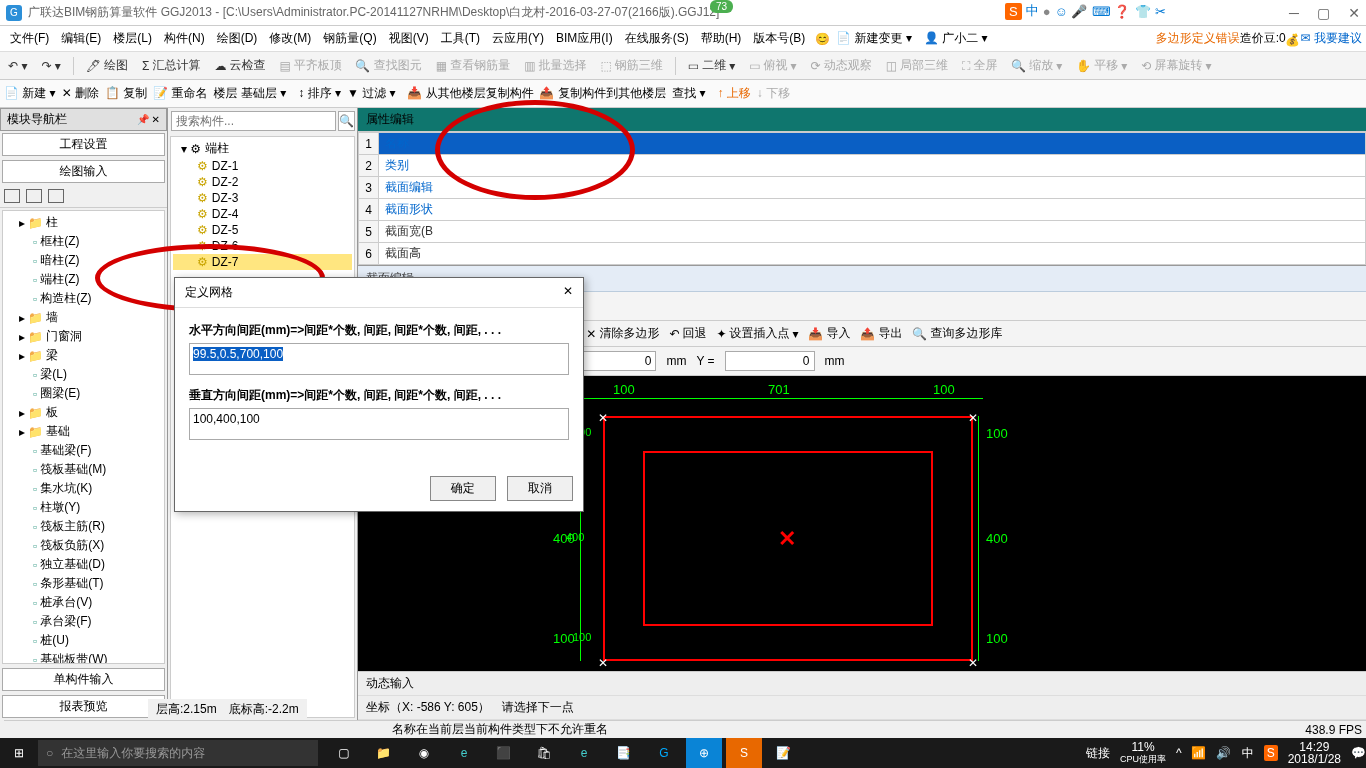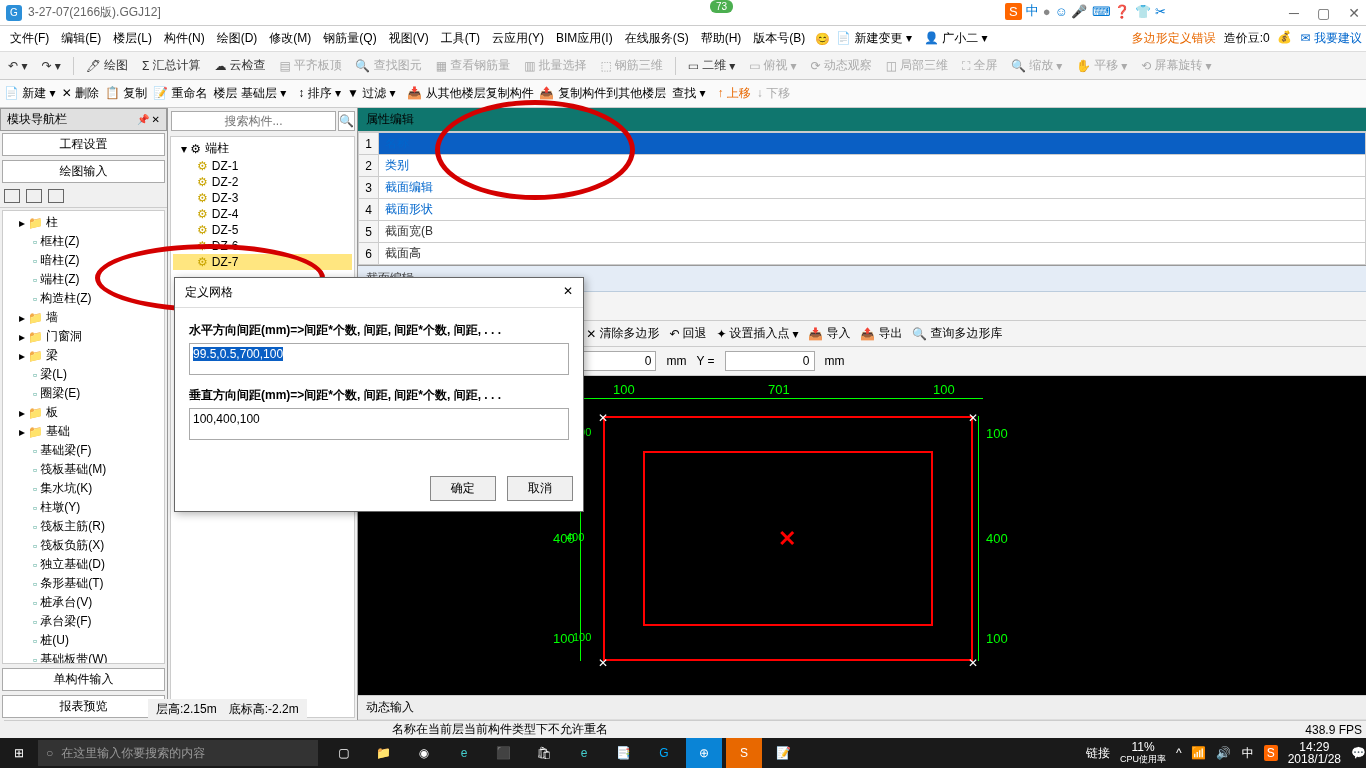--- a/index.html
+++ b/index.html
@@ -4,42 +4,42 @@
 <style>
 * { box-sizing: border-box; margin: 0; padding: 0; font-family: "Microsoft YaHei", "SimSun", sans-serif; font-size: 12px; }
 body { background: #f0f0f0; width: 1366px; height: 768px; overflow: hidden; position: relative; }
 .titlebar { height: 26px; background: #fff; display: flex; align-items: center; padding: 0 6px; border-bottom: 1px solid #ccc; }
 .title-icon { width: 16px; height: 16px; background: #2c8fd8; border-radius: 3px; margin-right: 6px; display: inline-flex; align-items: center; justify-content: center; color: #fff; font-size: 10px; }
 .title-text { color: #666; font-size: 12px; flex: 0 0 auto; }
 .win-ctrls { margin-left: auto; display: flex; gap: 18px; color: #666; }
 .win-ctrls span { cursor: pointer; font-size: 14px; }
 .menubar { height: 26px; background: #fff; display: flex; align-items: center; padding: 0 4px; border-bottom: 1px solid #ddd; }
 .menubar .mitem { padding: 0 6px; cursor: pointer; }
-.menubar .right { margin-left: auto; display: flex; align-items: flex-start; gap: 8px; }
+.menubar .right { margin-left: auto; display: flex; align-items: flex-end; }
 .orange { color: #e86800; }
 .blue { color: #0066cc; }
 .toolbar { height: 28px; background: #f4f4f4; border-bottom: 1px solid #ccc; display: flex; align-items: center; padding: 0 4px; gap: 6px; }
 .toolbar .tb { display: inline-flex; align-items: center; gap: 3px; padding: 0 4px; cursor: pointer; color: #333; white-space: nowrap; }
 .toolbar .sep { width: 1px; height: 18px; background: #ccc; margin: 0 2px; }
 .toolbar2 { height: 28px; background: #fafafa; border-bottom: 1px solid #ccc; display: flex; align-items: center; padding: 0 4px; gap: 6px; }
 .main { display: flex; height: calc(768px - 26px - 26px - 28px - 28px - 18px - 30px); }
 .left-panel { width: 168px; background: #f0f0f0; border-right: 1px solid #999; display: flex; flex-direction: column; }
 .panel-header { background: #e0e0e0; border: 1px solid #999; padding: 2px 6px; display: flex; align-items: center; justify-content: space-between; }
 .ph-close { display: flex; gap: 2px; }
 .ph-close span { font-size: 10px; cursor: pointer; }
 .panel-btn { background: #fff; border: 1px solid #aaa; margin: 2px; text-align: center; padding: 2px; cursor: pointer; }
 .icon-row { display: flex; gap: 6px; padding: 4px; border-bottom: 1px solid #ccc; }
 .icon-row span { width: 16px; height: 14px; display: inline-block; border: 1px solid #666; cursor: pointer; }
 .tree { flex: 1; overflow: auto; background: #fff; margin: 2px; border: 1px solid #ccc; padding: 2px; }
 .tree-item { padding: 1px 0 1px 14px; cursor: pointer; white-space: nowrap; display: flex; align-items: center; gap: 3px; }
 .tree-item.l2 { padding-left: 28px; }
 .folder { color: #d4a017; }
 .mid-panel { width: 190px; background: #f0f0f0; border-right: 1px solid #999; display: flex; flex-direction: column; }
 .search-row { display: flex; padding: 3px; gap: 2px; }
-.search-input { flex: 1; border: 1px solid #aaa; padding: 2px 4px; color: #999; text-align: center; }
+.search-input { flex: 1; border: 1px solid #aaa; padding: 2px 4px; color: #999; }
 .search-btn { width: 22px; border: 1px solid #aaa; background: #fff; color: #0078d4; cursor: pointer; }
 .mid-tree { flex: 1; background: #fff; border: 1px solid #ccc; margin: 2px; padding: 2px; overflow: auto; }
 .mid-item { padding: 1px 0 1px 24px; display: flex; align-items: center; gap: 4px; cursor: pointer; }
 .mid-item.root { padding-left: 8px; }
 .mid-item .dot { color: #c9a400; }
 .mid-item.sel { background: #ffe680; }
 .right-area { flex: 1; display: flex; flex-direction: column; background: #fff; }
 .prop-header { background: #0f766e; border-bottom: 1px solid #ccc; padding: 3px 8px; }
 .prop-table { border-collapse: collapse; width: 100%; }
 .prop-table td { border: 1px solid #ccc; padding: 2px 6px; }
@@ -85,20 +85,21 @@
 .circle-annot { position: absolute; border: 5px solid #d40000; border-radius: 50%; z-index: 50; pointer-events: none; }
 .title-badge { position: absolute; top: 0; left: 710px; background: #4caf50; color: #fff; border-radius: 6px; padding: 1px 6px; font-size: 10px; z-index: 60;}
 .ime-bar { position: absolute; top: 2px; right: 200px; display: flex; gap: 4px; align-items: center; z-index: 55; }
 .ime-bar span { font-size: 13px; }
 </style>
 </head>
 <body>
 
 <div class="titlebar">
   <span class="title-icon">G</span>
+  <span class="title-text">广联达BIM钢筋算量软件 GGJ2013 - [C:\Users\Administrator.PC-20141127NRHM\Desktop\白龙村-2016-0</span>
   <span class="title-text">3-27-07(2166版).GGJ12]</span>
   <div class="win-ctrls">
     <span>─</span>
     <span>▢</span>
     <span>✕</span>
   </div>
 </div>
 <div class="title-badge">73</div>
 <div class="ime-bar">
   <span style="background:#ff6600;color:#fff;padding:1px 4px;border-radius:2px">S</span>
@@ -332,20 +333,24 @@
         <div class="arrow" style="top:280px;left:610px">✕</div>
 
         <div class="dim-text" style="top:50px;left:215px;color:#0f0;font-size:11px">100</div>
         <div class="dim-text" style="top:155px;left:208px;color:#0f0;font-size:11px">400</div>
         <div class="dim-text" style="top:255px;left:215px;color:#0f0;font-size:11px">100</div>
       </div>
       <div class="canvas-footer">
         <div class="row">
             <span>动态输入</span>
           </div>
+        <div class="row">
+          <span>坐标（X: -586 Y: 605）</span>
+          <span>请选择下一点</span>
+        </div>
       </div>
     </div>
   </div>
 </div>
 
 <div class="dialog">
   <div class="dialog-title">
     <span>定义网格</span>
     <span>✕</span>
   </div>

